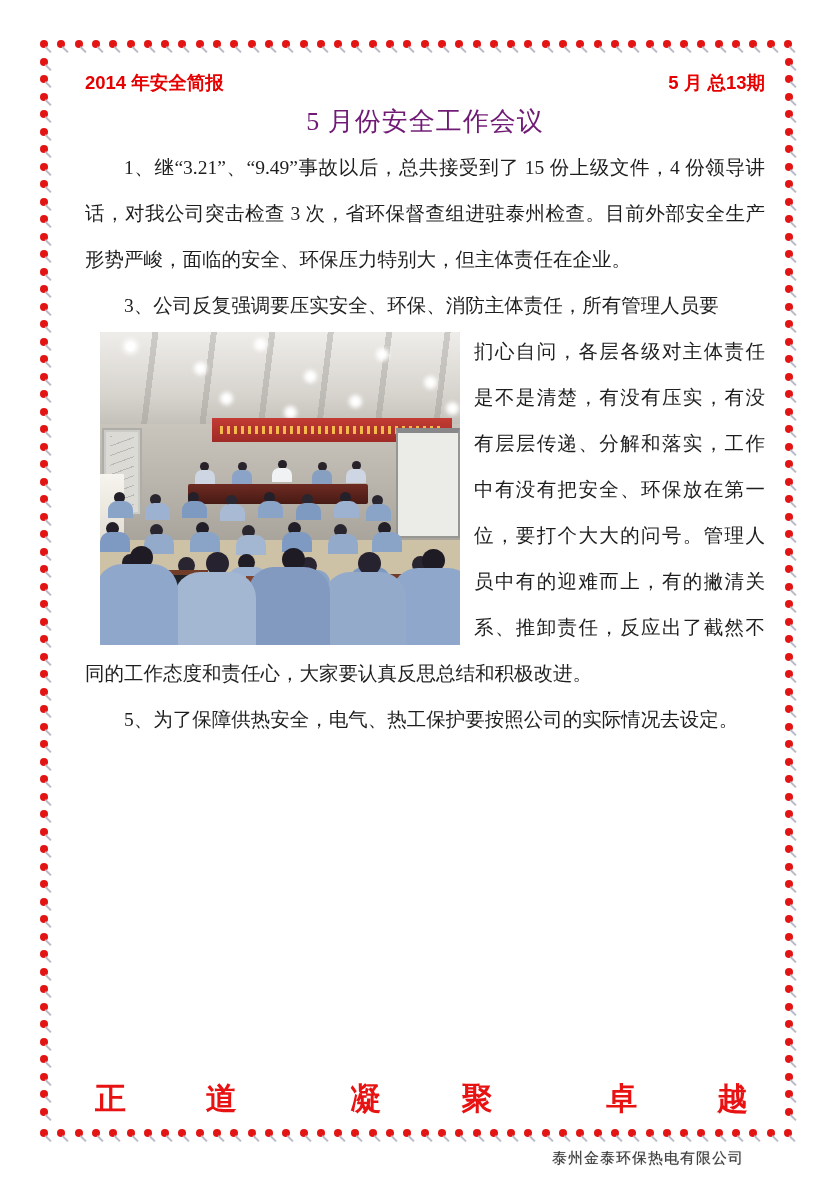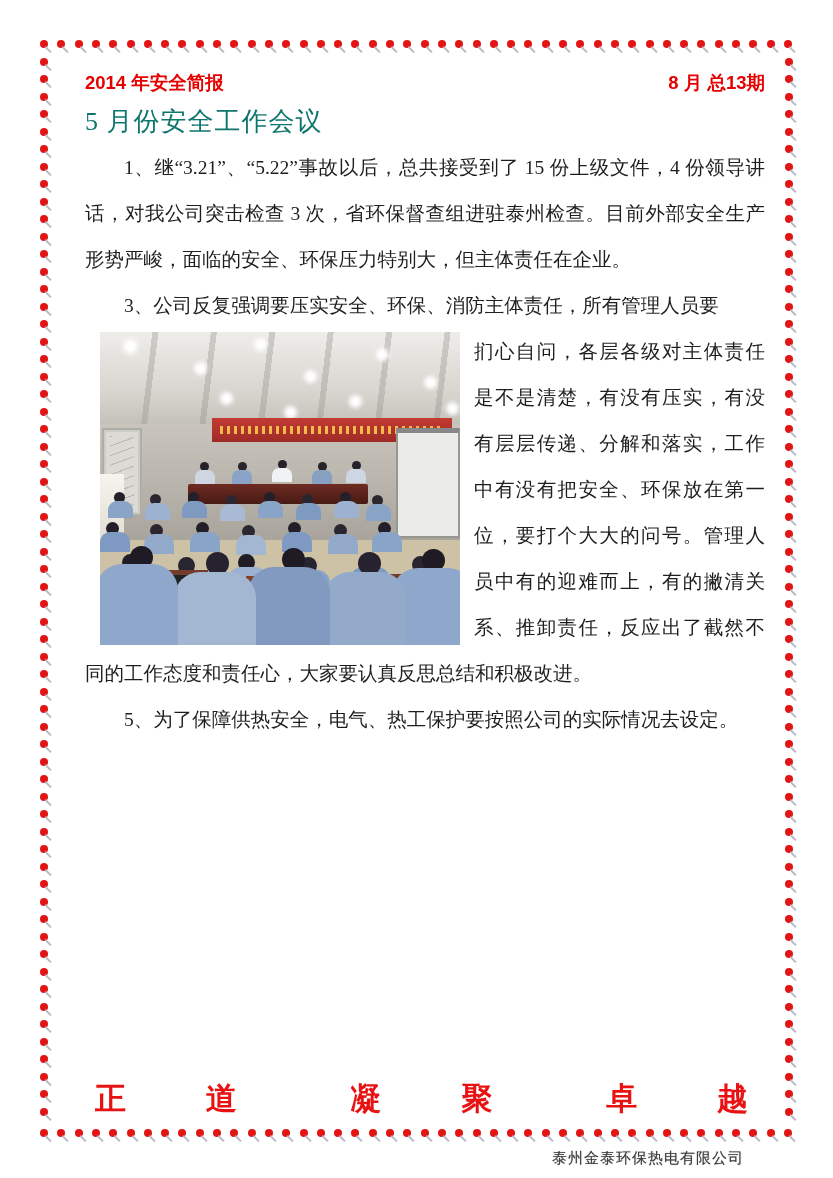--- a/index.html
+++ b/index.html
@@ -12,21 +12,21 @@
   .bdot { position:absolute; width:8px; height:8px; border-radius:50%; background:#e31414; }
   .bdot::after {
     content:''; position:absolute; left:6px; top:6px; width:8px; height:1.6px;
     background:#b9bac6; transform:rotate(45deg); transform-origin:0 0;
   }
   
   .content { position:absolute; left:85px; right:68px; top:40px; }
   .hdr { display:flex; justify-content:space-between; margin-top:30px;
          font-family:"Liberation Sans","DejaVu Sans",sans-serif;
          font-weight:bold; font-size:18.5px; color:#e60000; }
-  .title { font-size:26px; color:#0f766e; margin-top:8px; line-height:38px; letter-spacing:1px; }
+  .title { text-align:center; font-size:26px; color:#701a75; margin-top:8px; line-height:38px; letter-spacing:1px; }
   .body { margin-top:4px; font-size:19.5px; line-height:46px; color:#1e1e1e; text-align:justify; }
   .body p { text-indent:2em; }
   .body p.noind { text-indent:0; }
   
   .photo { position:relative; float:left; width:360px; height:313px; overflow:hidden;
            margin:3px 14px 6px 15px; background:#b2ada4; border-radius:1px; }
   .photo * { position:absolute; }
   .ph-ceiling { left:0; top:0; right:0; height:92px;
     background:
       repeating-linear-gradient(97deg, rgba(150,148,142,0) 0 52px, rgba(150,148,142,.38) 52px 58px),
@@ -298,27 +298,27 @@
       <span class="bdot" style="left: 40px; top: 1090px;"></span>
       <span class="bdot" style="left: 785px; top: 1090px;"></span>
       <span class="bdot" style="left: 40px; top: 1107.5px;"></span>
       <span class="bdot" style="left: 785px; top: 1107.5px;"></span>
     </div>
 
   <div class="content">
 
     <div class="hdr">
       <span>2014 年安全简报</span>
-      <span>8 月 总13期</span>
+      <span>5 月 总13期</span>
     </div>
 
     <div class="title">5 月份安全工作会议</div>
 
     <div class="body">
-      <p>1、继“3.21”、“5.22”事故以后，总共接受到了 15 份上级文件，4 份领导讲话，对我公司突击检查 3 次，省环保督查组进驻泰州检查。目前外部安全生产形势严峻，面临的安全、环保压力特别大，但主体责任在企业。</p>
+      <p>1、继“3.21”、“9.49”事故以后，总共接受到了 15 份上级文件，4 份领导讲话，对我公司突击检查 3 次，省环保督查组进驻泰州检查。目前外部安全生产形势严峻，面临的安全、环保压力特别大，但主体责任在企业。</p>
       <p>3、公司反复强调要压实安全、环保、消防主体责任，所有管理人员要</p>
       <p class="noind">
         <span class="photo">
           <span class="ph-ceiling"></span>
           <span class="ph-light"></span>
           <span class="ph-wall"></span>
           <span class="ph-banner"></span>
           <span class="ph-board"></span>
           <span class="ph-screen"></span>
           <span class="ph-window"></span>

